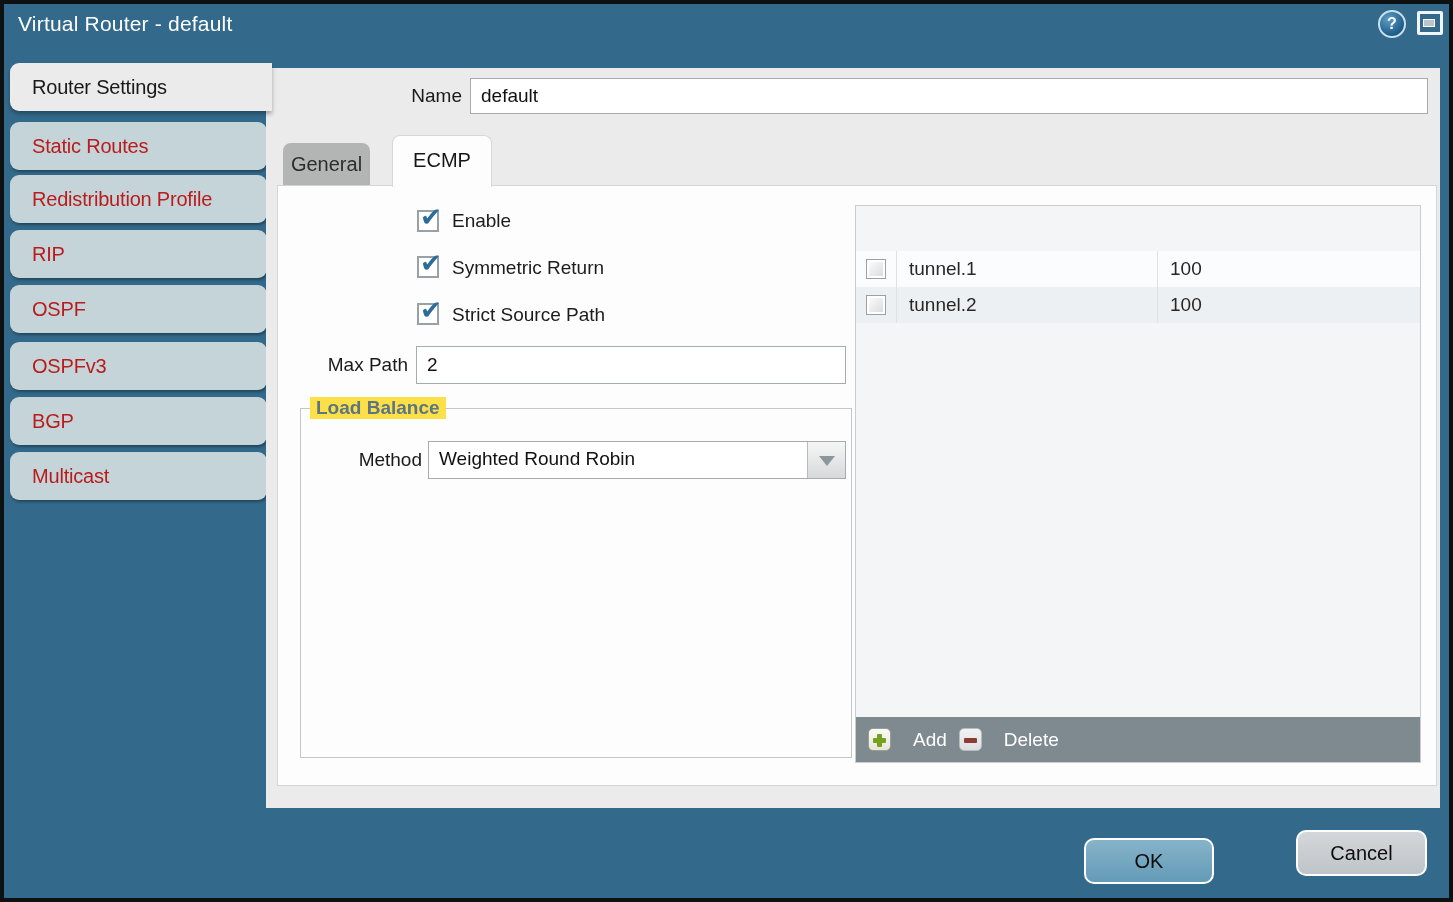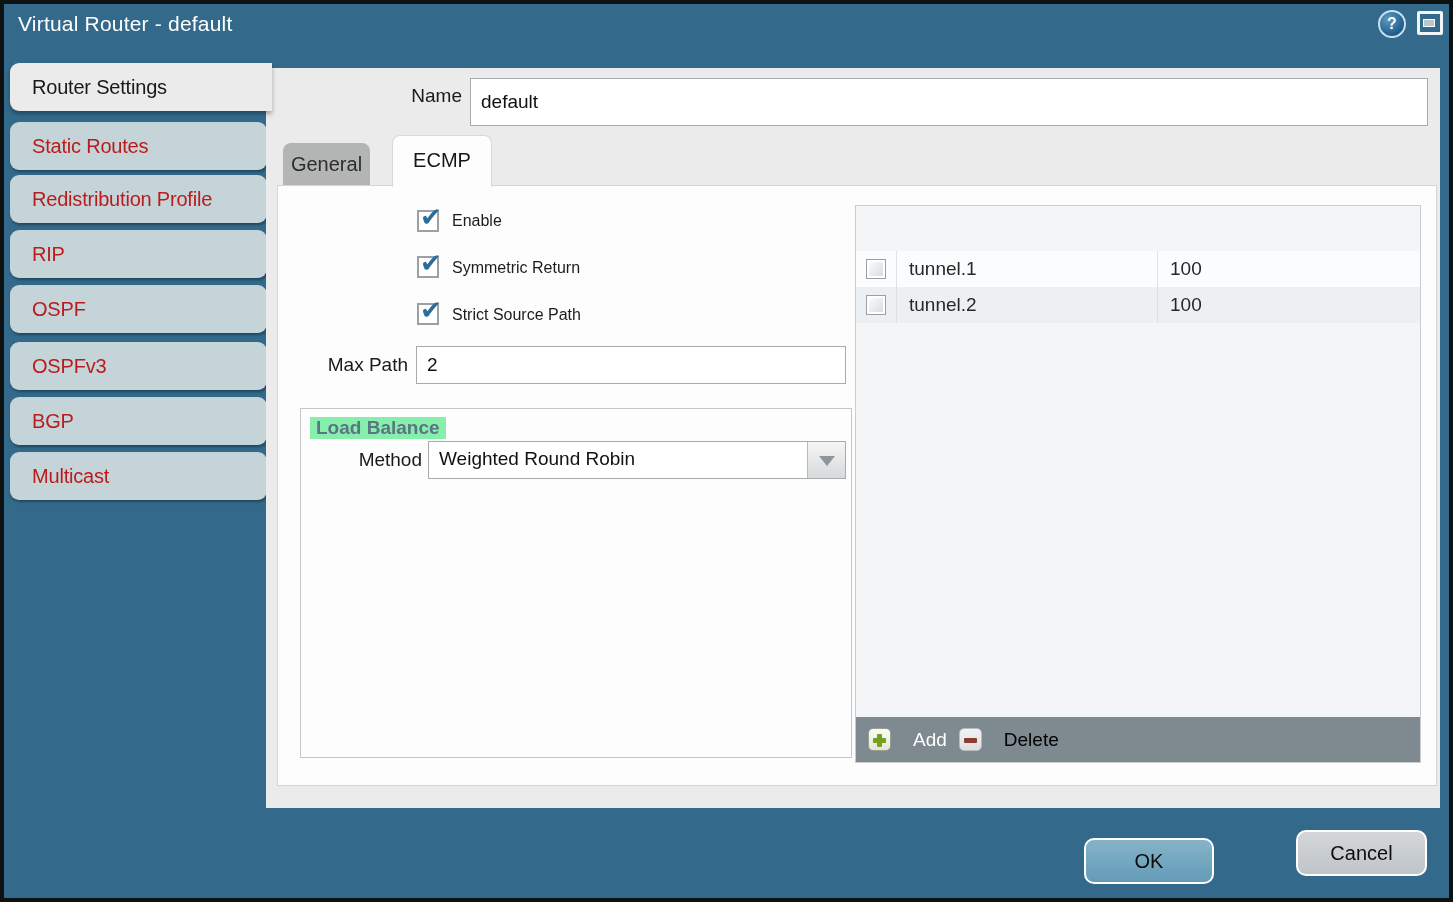--- a/index.html
+++ b/index.html
@@ -38,48 +38,48 @@
   .side-item.active {
     width:262px; border-radius:9px 0 0 9px; background:#ebebeb;
     color:#191919; z-index:5; box-shadow: 0 3px 4px rgba(0,0,0,.30);
   }
 
   
   .content { left:266px; top:68px; width:1174px; height:740px; background:#ebebeb; z-index:1; }
 
   .name-label { left:368px; top:78px; width:94px; height:36px; line-height:36px;
     text-align:right; font-size:19px; color:#1a1a1a; z-index:2; }
-  .name-input { left:470px; top:78px; width:958px; height:48px; background:#fff;
+  .name-input { left:470px; top:78px; width:958px; height:36px; background:#fff;
     border:1px solid #a6abaf; font-size:19px; padding:0 10px; color:#111; z-index:2;
     font-family:"Liberation Sans", sans-serif; }
 
   .tab { border-radius:8px 8px 0 0; text-align:center; font-size:20px; cursor:pointer; }
   .tab-general { left:283px; top:143px; width:87px; height:43px; background:#b3b4b4;
     color:#2d2d2d; line-height:43px; z-index:2; }
   .tab-ecmp { left:392px; top:135px; width:100px; height:52px; background:#fdfdfd;
     border:1px solid #d6d9da; border-bottom:none; color:#161616; line-height:48px; z-index:4; }
 
   .tab-panel { left:277px; top:185px; width:1160px; height:601px; background:#fdfdfd;
     border:1px solid #d3d6d7; z-index:3; }
 
   
   .cb { width:22px; height:22px; background:#fff; border:2px solid #9aa1a6; z-index:4; cursor:pointer; }
   .cb .tick { display:none; }
   .cb.checked .tick { display:block; position:absolute; top:-10px; left:1px;
     font-family:"DejaVu Sans", sans-serif; font-size:26px; color:#2b6c99; }
-  .cb-label { font-size:16px; color:#1c1c1c; height:24px; line-height:24px; z-index:4; }
+  .cb-label { font-size:19px; color:#1c1c1c; height:24px; line-height:24px; z-index:4; }
 
   .field-label { text-align:right; font-size:19px; color:#1a1a1a; z-index:4; }
   .text-input { background:#fff; border:1px solid #a6abaf; font-size:19px; padding:0 10px;
     color:#111; z-index:4; font-family:"Liberation Sans", sans-serif; }
 
   
   .lb-box { left:300px; top:408px; width:552px; height:350px; border:1px solid #c3c7c9; z-index:4; }
-  .lb-legend { left:310px; top:397px; background:#86efac; padding:0 6px; font-size:19px;
-    font-weight:bold; color:#5b7585; z-index:5;margin-top:20px; }
+  .lb-legend { left:310px; top:397px; background:#fde047; padding:0 6px; font-size:19px;
+    font-weight:bold; color:#5b7585; z-index:5; }
 
   .combo { left:428px; top:441px; width:418px; height:38px; background:#fff;
     border:1px solid #a6abaf; z-index:5; cursor:pointer; }
   .combo-text { position:absolute; left:10px; top:6px; font-size:19px; color:#111; }
   .combo-btn { position:absolute; right:0; top:0; width:38px; height:36px;
     background:linear-gradient(#f6f6f6,#d7d9da); border-left:1px solid #b7bbbd; }
   .combo-arrow { position:absolute; left:11px; top:14px; width:0; height:0;
     border:8px solid transparent; border-top:10px solid #8d969b; }
 
   
@@ -108,21 +108,21 @@
     display:flex; align-items:center; }
   .tool-btn { display:flex; align-items:center; margin-left:12px; cursor:pointer; }
   .icon-sq { position:relative; width:23px; height:23px; border-radius:5px;
     background:linear-gradient(#fcfcf8,#e5e6d8); border:1px solid #9aa08e; }
   .icon-sq .bar-h { position:absolute; left:4px; top:9px; width:13px; height:5px; border-radius:1px; }
   .icon-sq .bar-v { position:absolute; left:8px; top:5px; width:5px; height:13px; border-radius:1px; }
   .plus .bar-h, .plus .bar-v { background:#76a11e; }
   .minus { background:linear-gradient(#f1f2f3,#dcdfe1); border-color:#b7bcbf; }
   .minus .bar-h { background:#8e3b34; }
   .tool-label { margin-left:22px; font-size:19px; color:#fff; }
-  .tool-btn.disabled .tool-label { color:#000000; }
+  .tool-btn.disabled .tool-label { color:#ffffff; }
   .tool-btn.disabled { cursor:default; }
 
   
   .action-btn { top:830px; height:46px; border-radius:10px; border:2px solid #fff;
     font-size:20px; color:#0d0d0d; text-align:center; line-height:42px; cursor:pointer; z-index:2; }
   .ok-btn { left:1084px; width:130px; background:linear-gradient(#86b3c9,#649bb7);margin-top:8px; }
   .cancel-btn { left:1296px; width:131px; background:linear-gradient(#d4d7da,#bfc4c8); }
 </style>
 </head>
 <body>

